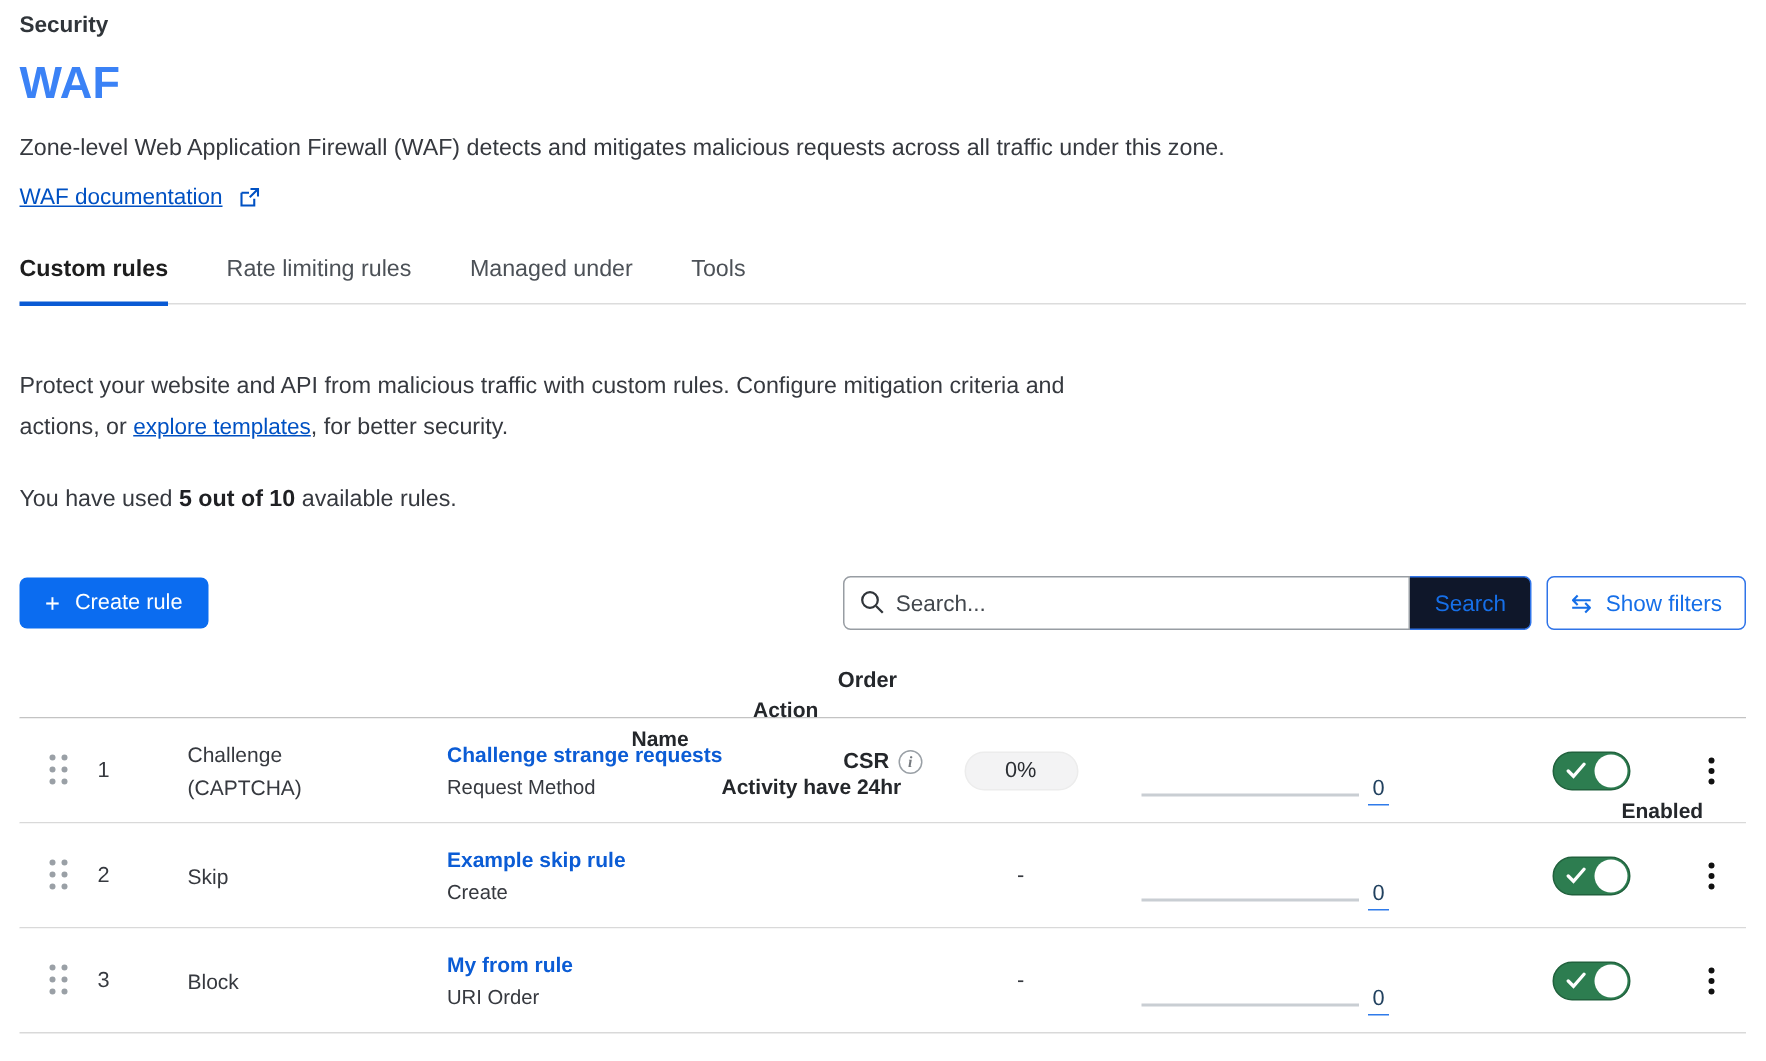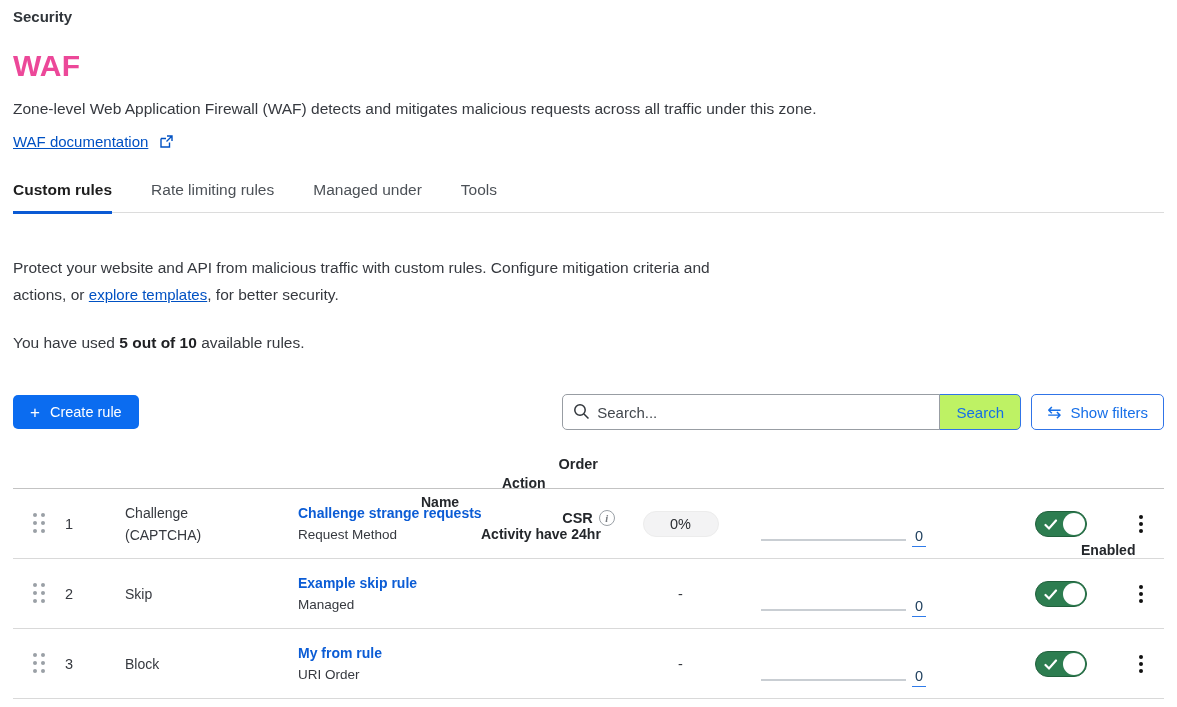--- a/index.html
+++ b/index.html
@@ -6,21 +6,21 @@
   html,body { background:#ffffff; }
   body {
     width:1177px; height:707px;
     font-family:"Liberation Sans", sans-serif;
     color:#36393f; overflow:hidden;
   }
   .page { padding:8px 13px 0 13px; }
 
   
   .breadcrumb { font-size:15px; font-weight:600; color:#30353a; }
-  .page-title { font-size:30px; font-weight:700; color:#ec4899; margin-top:24px; letter-spacing:.2px; }
+  .page-title { font-size:30px; font-weight:700; color:#3b82f6; margin-top:14px; letter-spacing:.2px; }
   .page-desc { font-size:15.5px; color:#36393f; margin-top:17px; }
   .doc-link-row { margin-top:15px; display:flex; align-items:center; gap:12px; }
   a.link { color:#0051c3; text-decoration:underline; font-size:15px; cursor:pointer; }
   .ext-icon svg { display:block; }
 
   
   .tabs { margin-top:31px; display:flex; border-bottom:1px solid #dcdcdc; }
   .tab { font-size:15.5px; color:#4c5157; padding:0 0 13px 0; margin-right:39px; cursor:pointer; position:relative; }
   .tab.active { color:#1d1d1d; font-weight:700; }
   .tab.active::after { content:""; position:absolute; left:0; right:0; bottom:-2px; height:3px; background:#0a5ad4; }
@@ -34,21 +34,21 @@
   .toolbar { margin-top:42px; display:flex; align-items:center; }
   .create-btn { height:34px; background:#0b6cf0; color:#ffffff; border:none; border-radius:5px;
     font-size:14.5px; font-family:inherit; padding:0 17px; display:flex; align-items:center; gap:10px; cursor:pointer; }
   .create-btn .plus { font-size:17px; font-weight:400; line-height:1; }
   .right-tools { margin-left:auto; display:flex; align-items:stretch; }
   .search-wrap { position:relative; width:378px; }
   .search-wrap input { width:100%; height:36px; border:1px solid #989da3; border-radius:5px 0 0 5px;
     padding:0 10px 0 34px; font-size:15px; font-family:inherit; color:#30353a; outline:none; }
   .search-wrap input::placeholder { color:#42474d; opacity:1; }
   .search-icon { position:absolute; left:11px; top:9px; }
-  .search-btn { width:82px; height:36px; background:#bef264; border:1px solid #3074e8; color:#166fe8;
+  .search-btn { width:82px; height:36px; background:#0f172a; border:1px solid #3074e8; color:#166fe8;
     border-radius:0 5px 5px 0; margin-left:-1px; font-size:15px; font-family:inherit; cursor:pointer; }
   .filters-btn { margin-left:10px; height:36px; background:#fff; border:1px solid #3074e8; color:#166fe8;
     border-radius:5px; padding:0 15px; font-size:15px; font-family:inherit; cursor:pointer;
     display:flex; align-items:center; gap:9px; }
   .swap-glyph { font-size:17px; line-height:1; }
 
   
   .rules-table { margin-top:26px; }
   .thead { display:flex; align-items:center; height:33px; border-bottom:1px solid #c3c3c3;
     font-size:14px; font-weight:700; color:#24272b;flex-direction:column; }
@@ -209,21 +209,21 @@
             <i></i>
             <i></i>
             <i></i>
             <i></i>
           </span>
       </div>
       <div class="col-order">2</div>
       <div class="col-action"><span class="action-text">Skip</span></div>
       <div class="col-name">
         <a class="name-link">Example skip rule</a>
-        <div class="name-sub">Managed</div>
+        <div class="name-sub">Create</div>
       </div>
       <div class="col-csr">-</div>
       <div class="col-activity">
         <div class="sparkline"></div>
         <span class="activity-count">0</span>
       </div>
       <div class="col-enabled">
         <div class="toggle">
           <span class="check">
             <svg width="14" height="12" viewBox="0 0 14 12">

